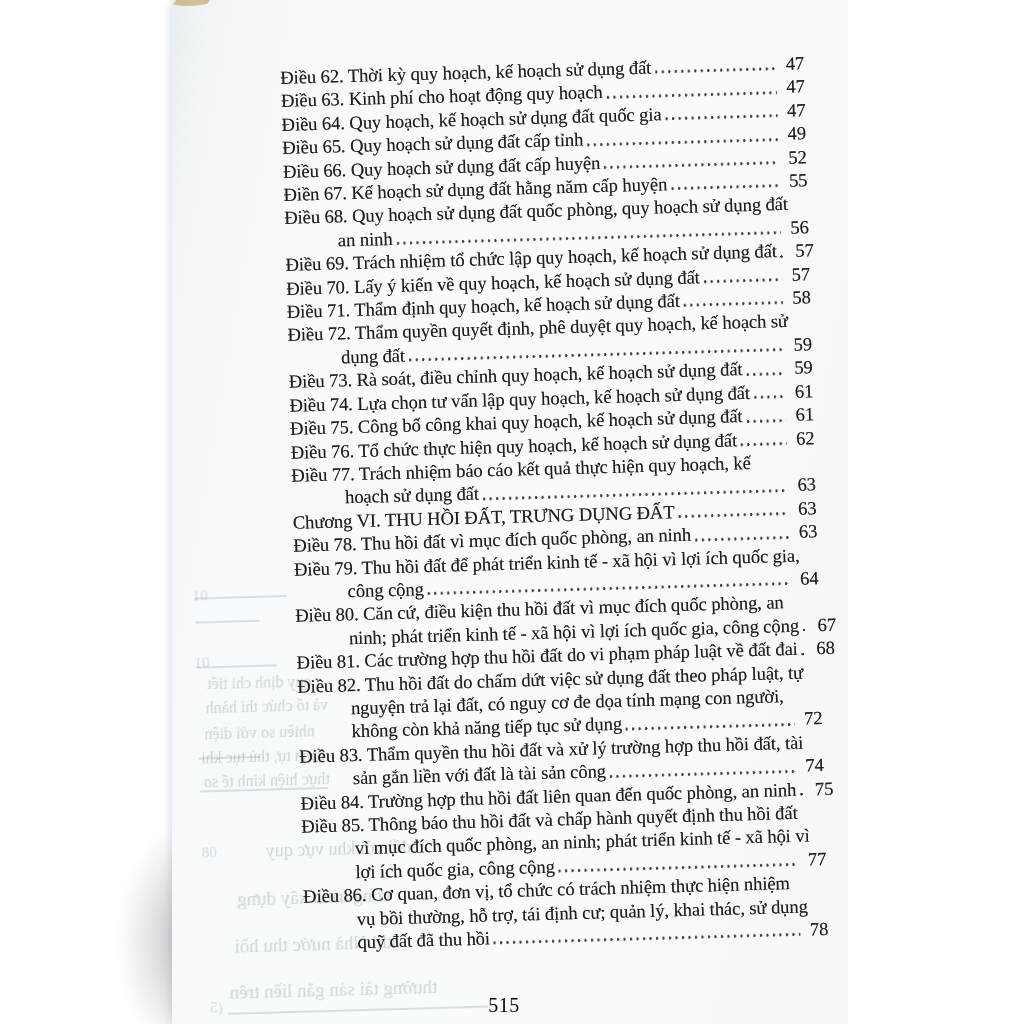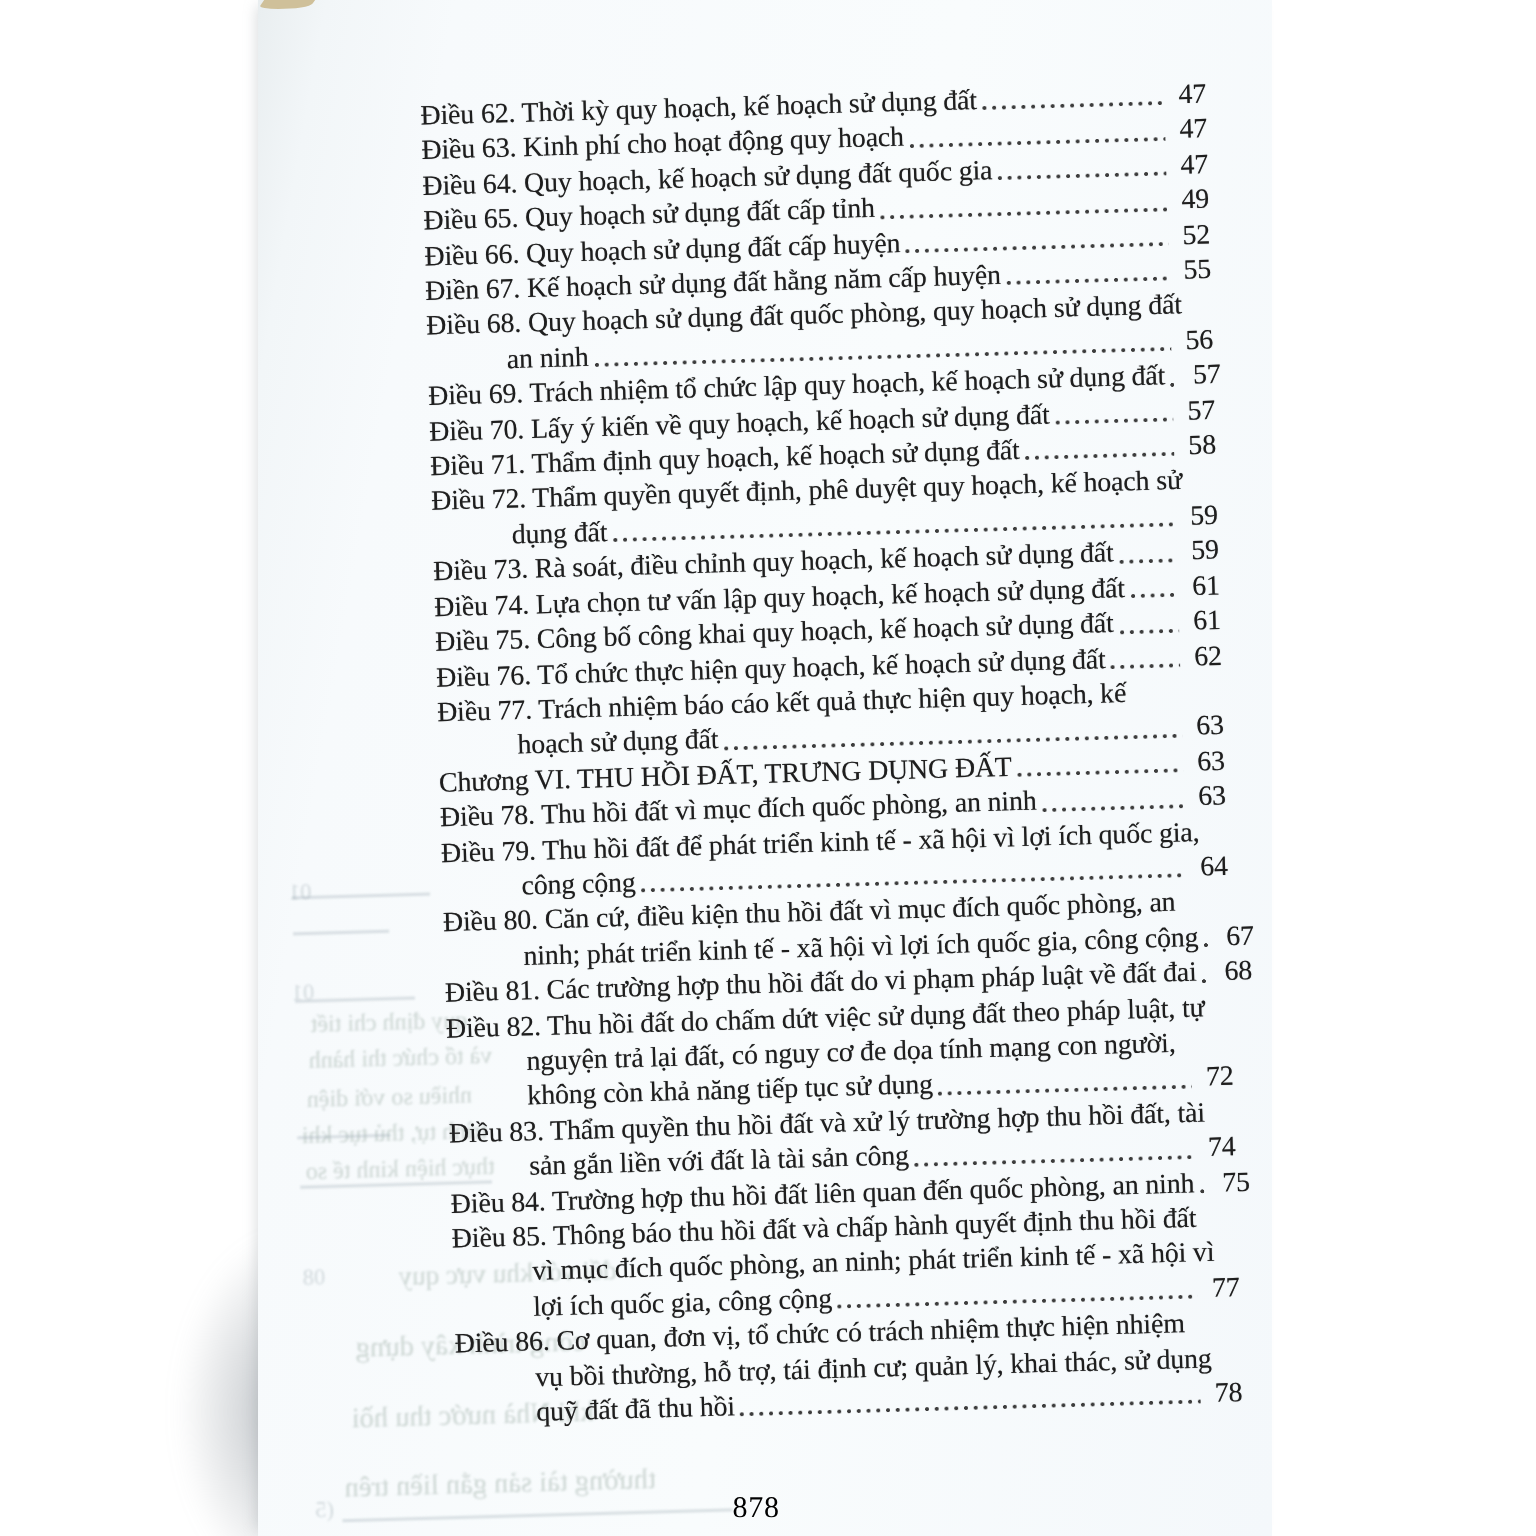--- a/index.html
+++ b/index.html
@@ -255,15 +255,15 @@
         <div class="entry">
           <div class="line">Điều 86. Cơ quan, đơn vị, tổ chức có trách nhiệm thực hiện nhiệm</div>
           <div class="line cont">vụ bồi thường, hỗ trợ, tái định cư; quản lý, khai thác, sử dụng</div>
           <div class="line cont last">
             <span class="txt">quỹ đất đã thu hồi </span>
             <span class="leader"></span>
             <span class="pg">78</span>
           </div>
         </div>
       </div>
-    <div class="footer">878</div>
+    <div class="footer">515</div>
   </div>
 </div>
 
 </body></html>

